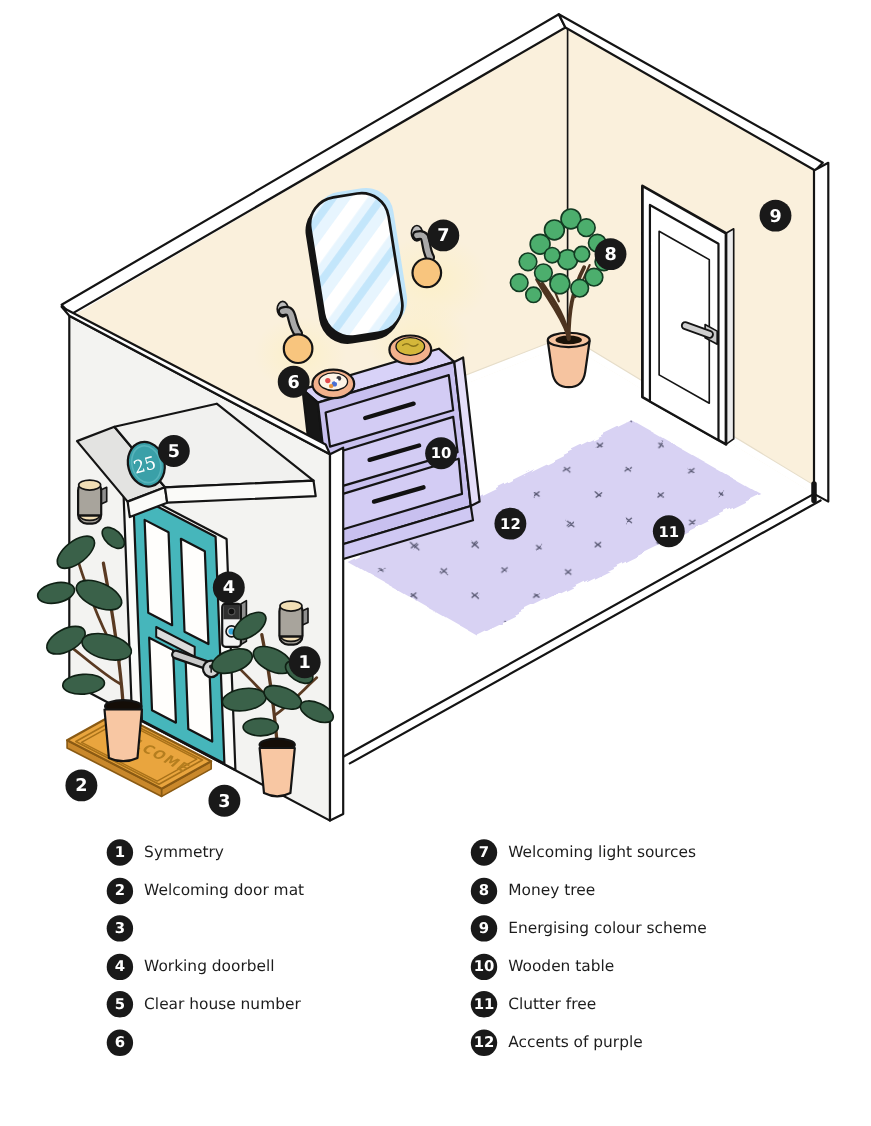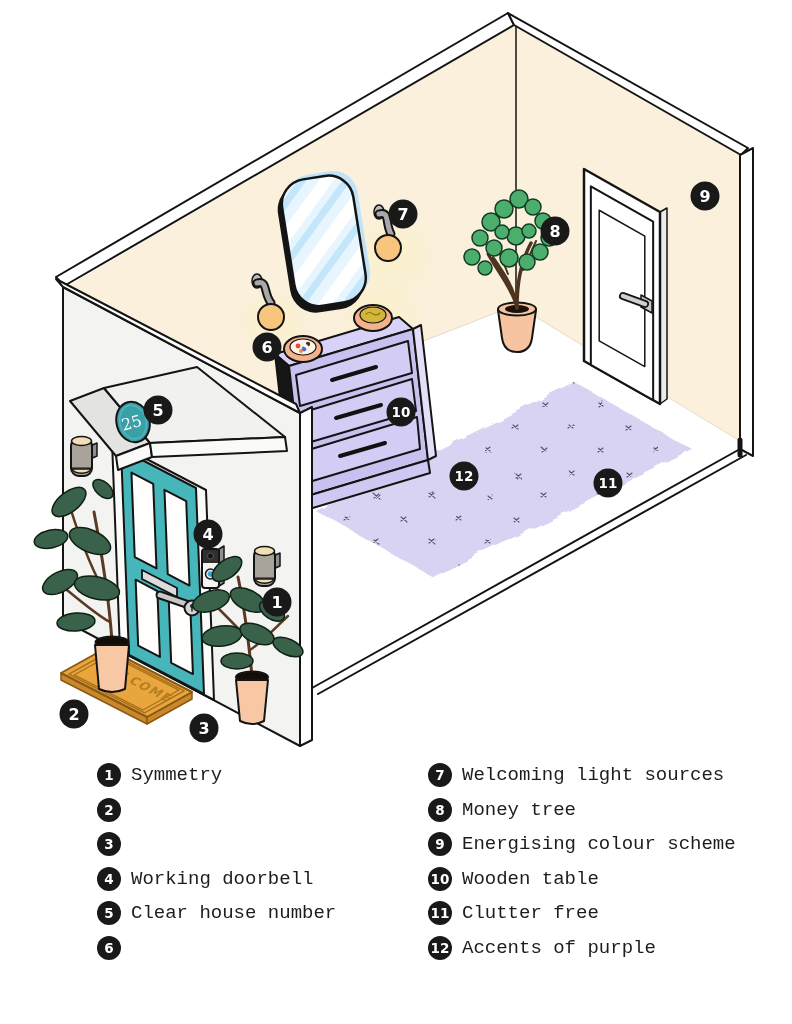--- a/index.html
+++ b/index.html
@@ -8,21 +8,21 @@
   #scene{position:absolute;left:0;top:0;}
   svg *{stroke-linejoin:round;stroke-linecap:round;}
   .bt{fill:#fff;font-weight:bold;text-anchor:middle;}
   .bt1{font-size:16px;}
   .bt2{font-size:13.5px;}
   .legend-col{position:absolute;}
   .lrow{display:flex;align-items:center;height:34.5px;}
   .lbadge{width:24px;height:24px;border-radius:50%;background:#191919;color:#fff;
           font-weight:bold;font-size:13.5px;display:flex;align-items:center;
           justify-content:center;margin-right:10px;flex:0 0 24px;}
-  .llabel{font-size:19px;color:#1d1d1d;white-space:nowrap;font-family:Liberation Mono, monospace;}
+  .llabel{font-size:14px;color:#1d1d1d;white-space:nowrap;}
 </style>
 </head>
 <body>
 
 <div id="stage">
 
 <svg id="scene" width="792" height="760" viewBox="0 0 792 760">
   <defs>
     <pattern id="glass" width="34" height="34" patternUnits="userSpaceOnUse" patternTransform="rotate(45)">
       <rect width="34" height="34" fill="#fdf5e3"></rect>
@@ -338,20 +338,21 @@
   </g>
 </svg>
 
   <div class="legend-col" style="left:97px;top:758px;">
     <div class="lrow">
         <span class="lbadge">1</span>
         <span class="llabel">Symmetry</span>
       </div>
     <div class="lrow">
         <span class="lbadge">2</span>
+        <span class="llabel">Welcoming door mat</span>
       </div>
     <div class="lrow">
         <span class="lbadge">3</span>
       </div>
     <div class="lrow">
         <span class="lbadge">4</span>
         <span class="llabel">Working doorbell</span>
       </div>
     <div class="lrow">
         <span class="lbadge">5</span>

